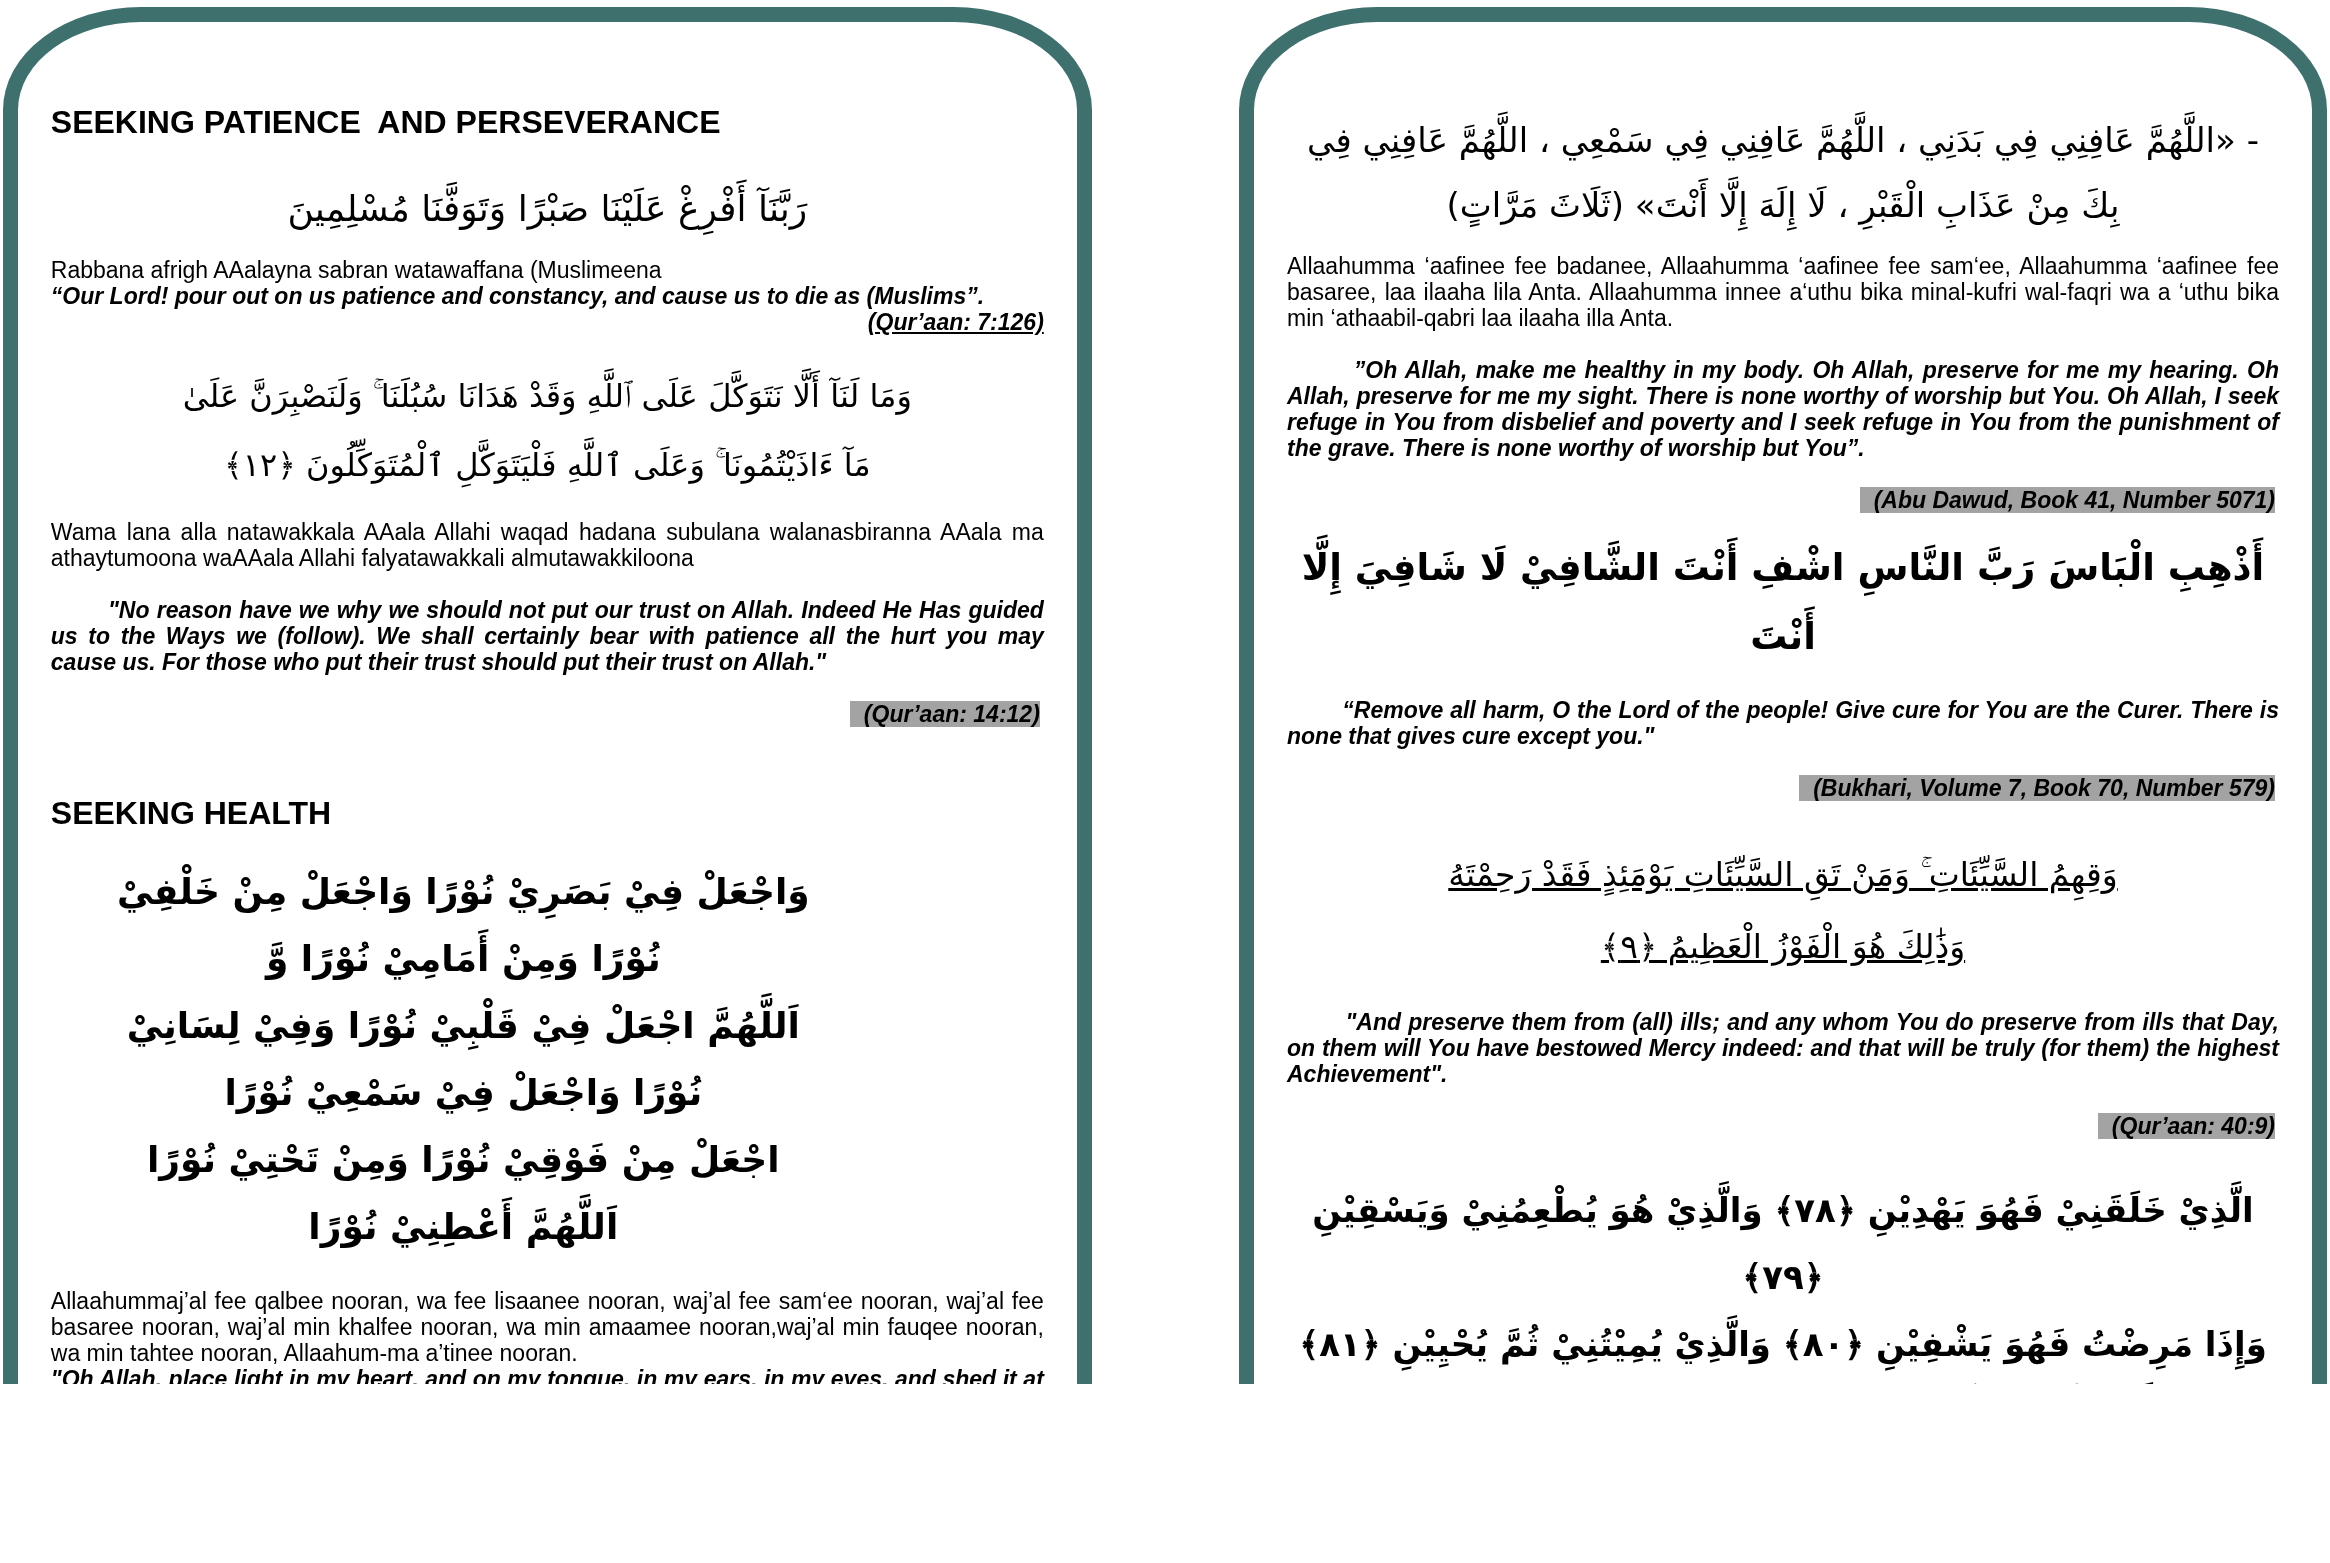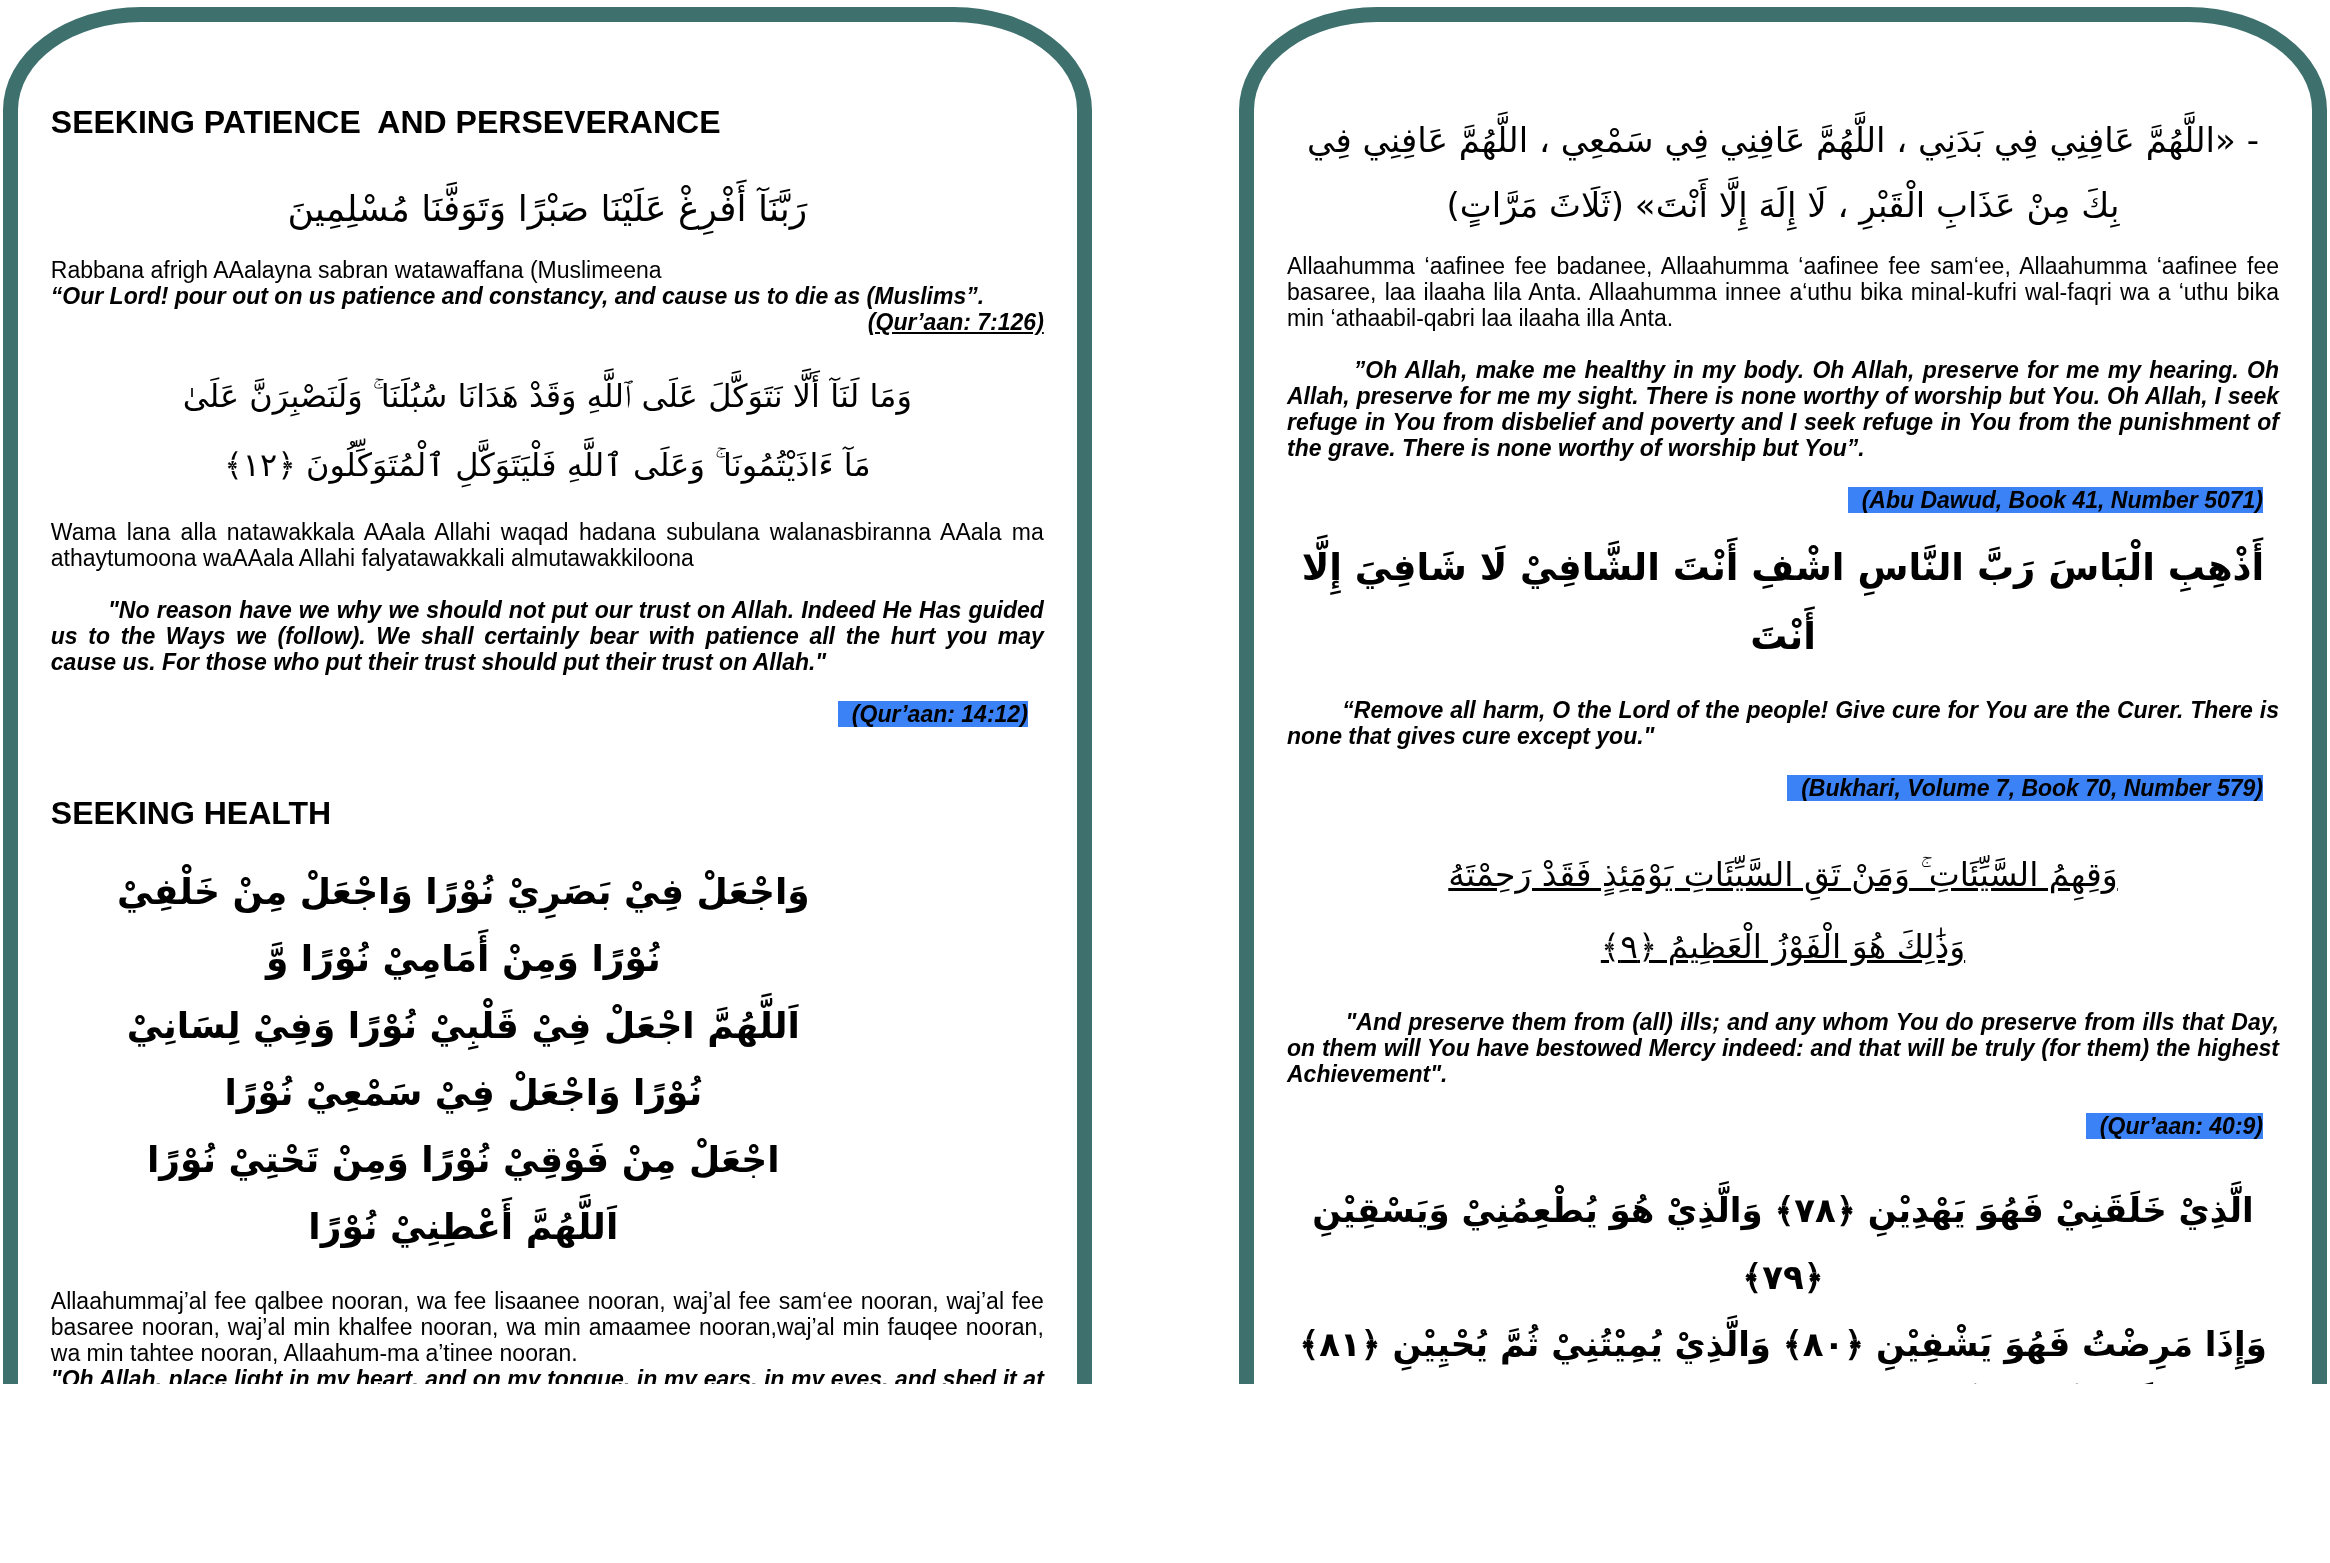--- a/index.html
+++ b/index.html
@@ -11,21 +11,21 @@
   .card{
     position:absolute;top:6.9px;height:1548px;box-sizing:border-box;background:#ffffff;
     border:15px solid #3E706E;border-radius:138px/103px;z-index:1;
   }
   .card.left{left:2.8px;width:1089px;}
   .card.right{left:1239px;width:1088px;}
   .inner{position:relative;height:100%;padding:0 33px;box-sizing:border-box;}
   .h{font-weight:bold;font-size:32px;line-height:39px;white-space:pre-wrap;letter-spacing:0;}
   .translit{font-size:23px;line-height:26px;text-align:justify;white-space:pre-wrap;}
   .trans{position:relative;font-weight:bold;font-style:italic;font-size:23px;line-height:26px;text-align:justify;white-space:pre-wrap;}
-  .trans .cite{position:absolute;right:16px;bottom:0;font-weight:bold;font-style:italic;background:#3b82f6;padding-left:13.8px;}
+  .trans .cite{position:absolute;right:4px;bottom:0;font-weight:bold;font-style:italic;background:#a3a3a3;padding-left:13.8px;}
   .cite-line{font-weight:bold;font-style:italic;font-size:23px;line-height:26px;text-align:right;text-decoration:underline;}
   .ar{direction:rtl;font-family:"DejaVu Sans",sans-serif;text-align:center;}
   .ar span{display:block;}
   .ar.calli{font-weight:bold;}
   .ar-l1{font-size:36px;line-height:79px;margin-top:27.5px;}
   .ar-l2{font-size:32px;line-height:69px;margin-top:27.5px;}
   .ar-l3{font-size:36px;line-height:67px;margin-top:25px;margin-left:48px;width:729px;}
   .ar-l4{font-size:36px;line-height:65px;margin-top:18px;margin-left:103px;width:592px;}
   .ar-r1{font-size:34px;line-height:65px;margin-top:86px;}
   .ar-r2{font-size:37px;line-height:69px;margin-top:20.6px;}

